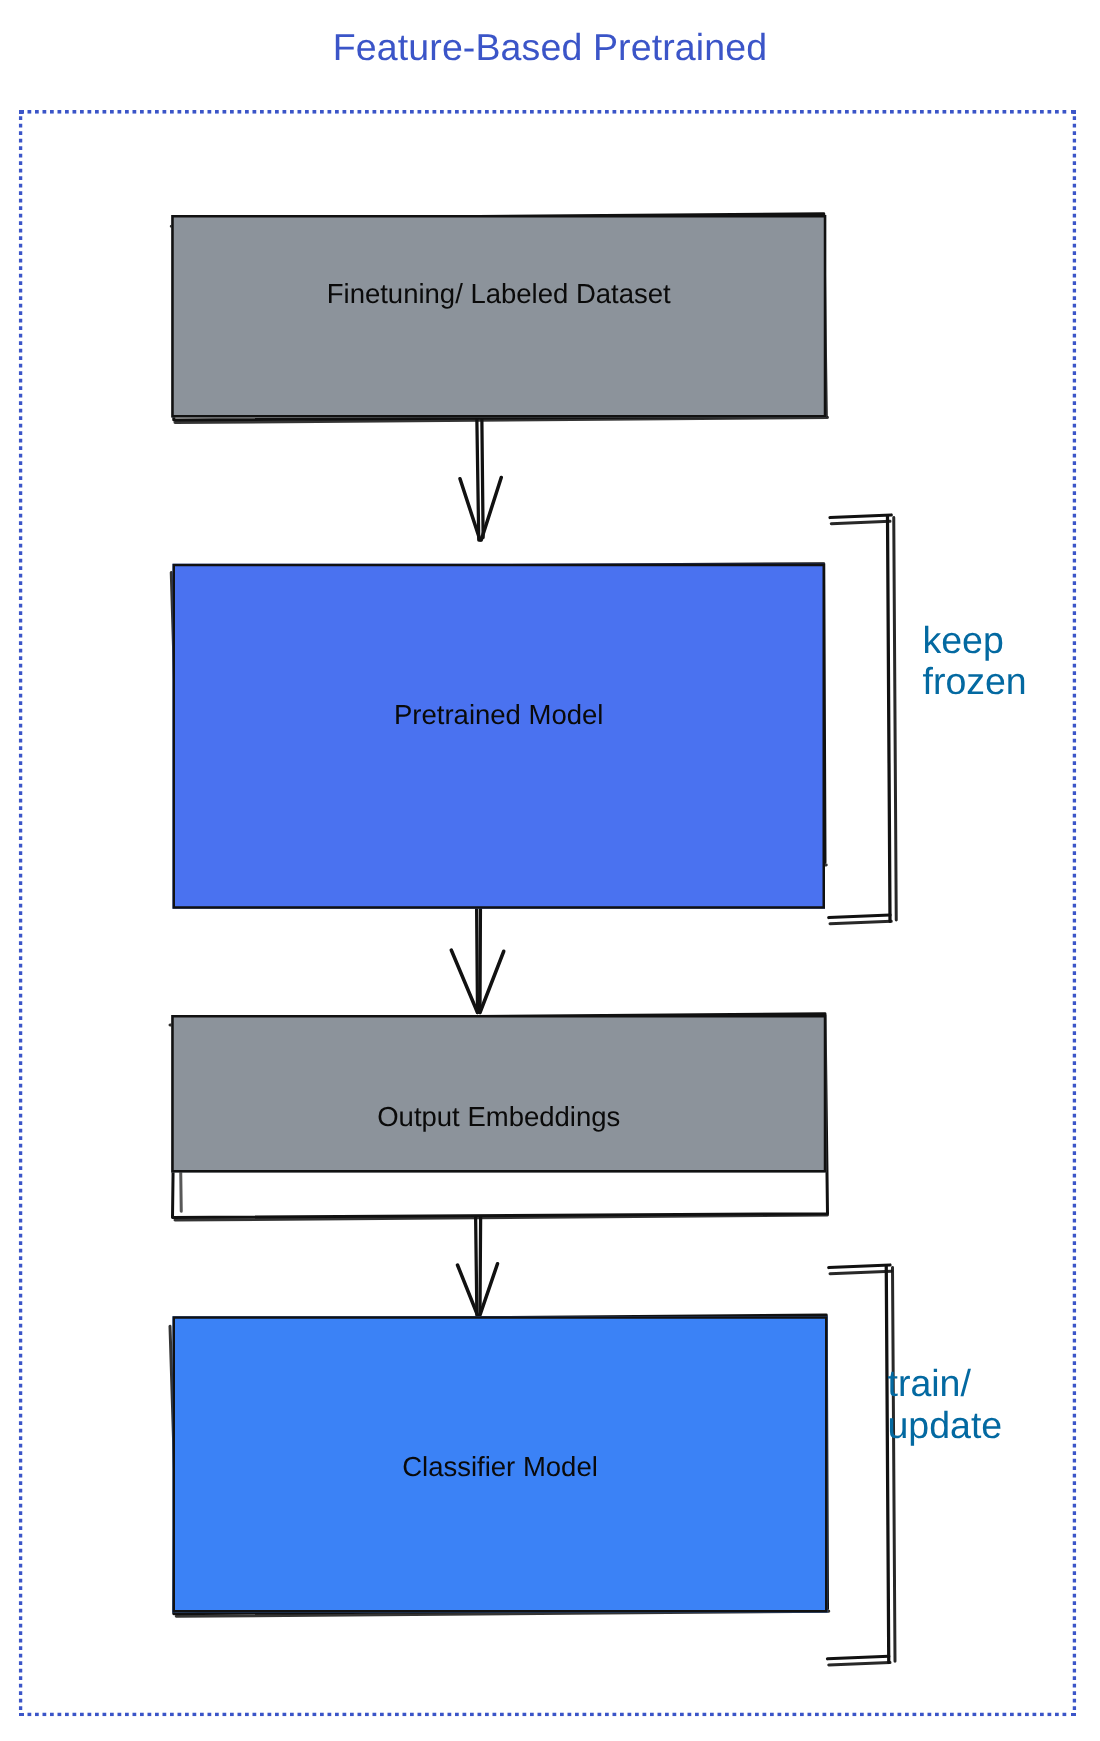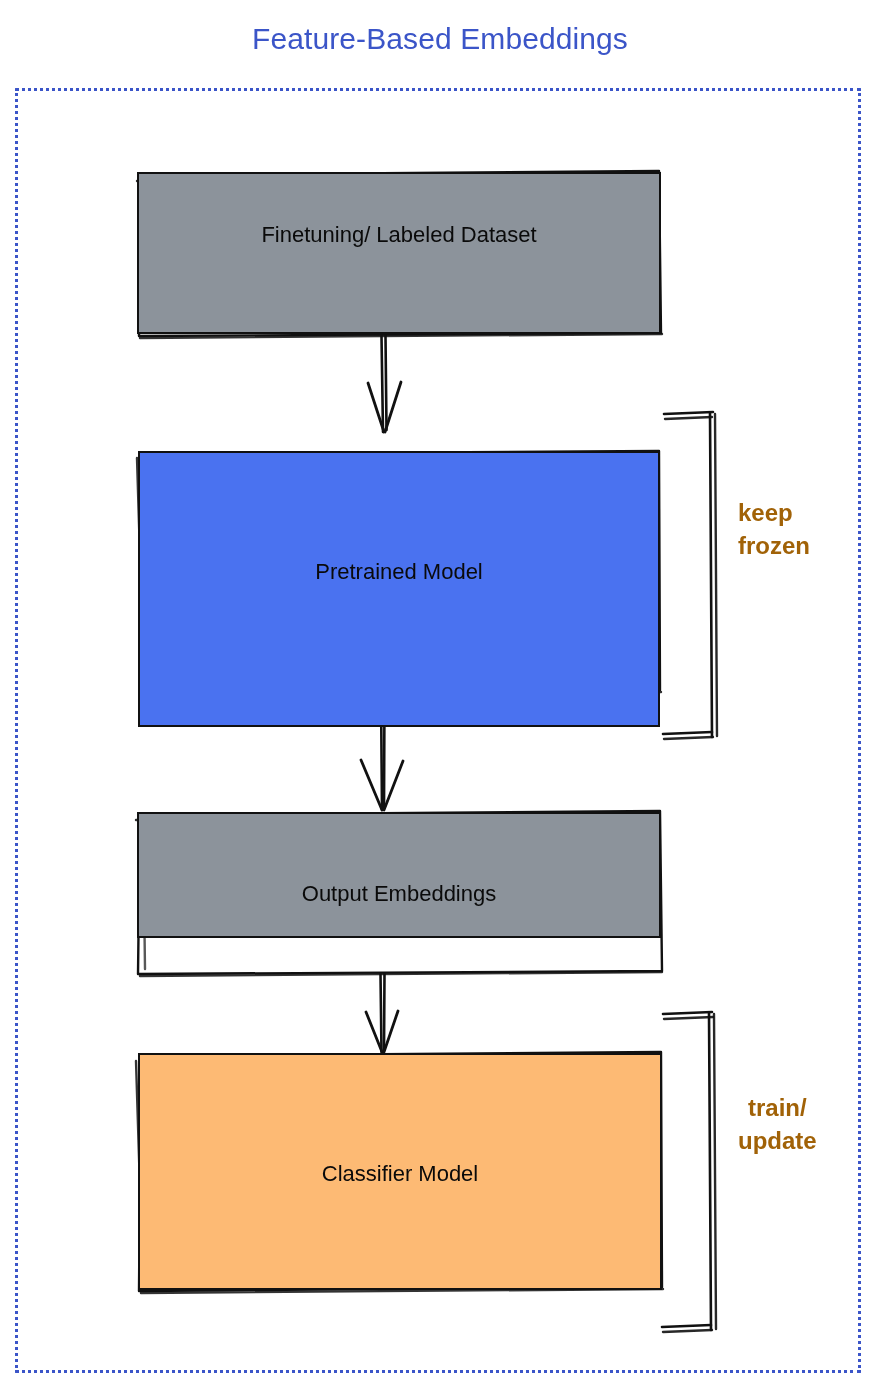--- a/index.html
+++ b/index.html
@@ -65,52 +65,51 @@
     color: #0a0a0a;
     white-space: nowrap;
     font-weight: 400;
   }
 
   
   .node.gray  { background: #8c939b; }
   
   .node.blue  { background: #4a72f0; }
   
-  .node.green { background: #fdba74; padding-left: 30px; }
+  .node.green { background: #3b82f6; padding-left: 30px; }
 
   
   #node-dataset   { left: 137px; top: 172px;  width: 524px; height: 162px; }
   #node-pretrained{ left: 138px; top: 451px;  width: 522px; height: 276px; }
   #node-embeddings{ left: 137px; top: 812px;  width: 524px; height: 126px; }
   #node-classifier{ left: 138px; top: 1053px; width: 524px; height: 237px; }
 
   #node-dataset   .node-label { top: 48px; }
   #node-pretrained .node-label{ top: 106px; }
   #node-embeddings .node-label{ top: 67px; }
   #node-classifier .node-label{ top: 106px; }
 
   
   .side-label {
     position: absolute;
-    font-size: 24px;
+    font-size: 30px;
     line-height: 33px;
-    color: #a16207;
+    color: #0369a1;
     white-space: pre-line;
     text-align: left;
-    font-weight: bold;
   }
   #label-keep-frozen { left: 738px; top: 496px; }
-  #label-train-update{ left: 738px; top: 1091px; text-align: center; }
+  #label-train-update{ left: 710px; top: 1091px; }
 </style>
 </head>
 <body>
 
 <div>
 
-  <div class="title">Feature-Based Embeddings</div>
+  <div class="title">Feature-Based Pretrained</div>
 
   <div class="frame"></div>
 
   <svg id="canvas" viewBox="0 0 880 1393" xmlns="http://www.w3.org/2000/svg">
 
     <g fill="none" stroke="#111111" stroke-width="2.4" stroke-linecap="round" stroke-linejoin="round">
 
       <path d="M141 175 L659 171 L661 333 L139 336 Z"></path>
       <path d="M137 181 L655 176" opacity="0.85"></path>
       <path d="M140 338 L662 334" opacity="0.85"></path>

